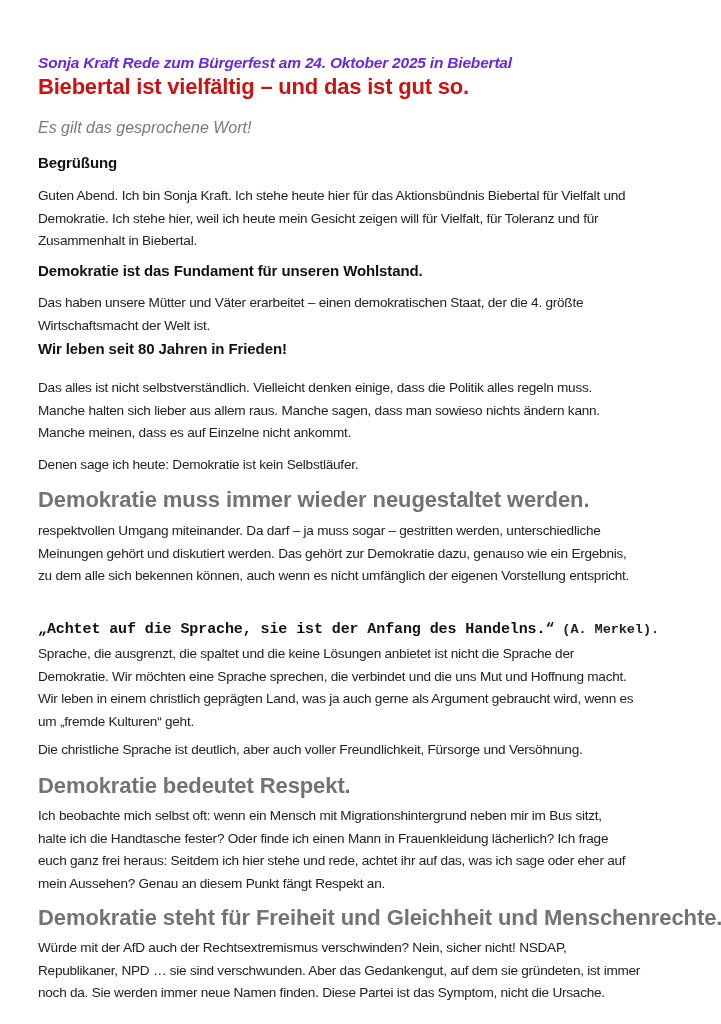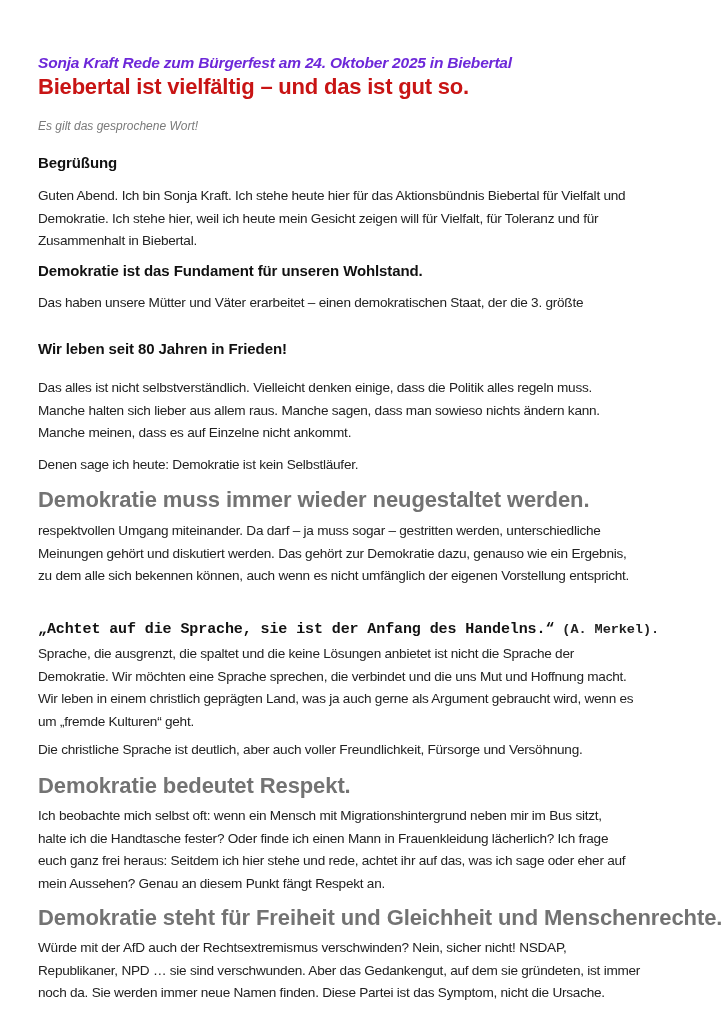--- a/index.html
+++ b/index.html
@@ -21,21 +21,21 @@
       white-space: nowrap;
       margin-top: 23px;
     }
     .main-heading {
       position: absolute; left: 38px; top: 74px;
       font-size: 22px; font-weight: bold; color: #c81414;
       letter-spacing: -0.2px; white-space: nowrap;
     }
     .subtitle {
       position: absolute; left: 38px; top: 119px;
-      font-size: 12px; font-style: italic; color: #7a7a7a;
+      font-size: 16px; font-style: italic; color: #7a7a7a;
       white-space: nowrap;
     }
     .h3 {
       position: absolute; left: 38px;
       font-size: 15px; font-weight: bold; color: #111;
       white-space: nowrap; letter-spacing: -0.1px;
     }
     .h2 {
       position: absolute; left: 38px;
       font-size: 22px; font-weight: bold; color: #737373;
@@ -61,21 +61,22 @@
 
   <div class="h3" style="top:154px;">Begrüßung</div>
   <div class="p" style="top:185px;">
     <span class="line">Guten Abend. Ich bin Sonja Kraft. Ich stehe heute hier für das Aktionsbündnis Biebertal für Vielfalt und</span>
     <span class="line">Demokratie. Ich stehe hier, weil ich heute mein Gesicht zeigen will für Vielfalt, für Toleranz und für</span>
     <span class="line">Zusammenhalt in Biebertal.</span>
   </div>
 
   <div class="h3" style="top:262px;">Demokratie ist das Fundament für unseren Wohlstand.</div>
   <div class="p" style="top:292px;">
-    <span class="line">Das haben unsere Mütter und Väter erarbeitet – einen demokratischen Staat, der die 3. größte</span>
+    <span class="line">Das haben unsere Mütter und Väter erarbeitet – einen demokratischen Staat, der die 4. größte</span>
+    <span class="line">Wirtschaftsmacht der Welt ist.</span>
   </div>
 
   <div class="h3" style="top:340px;">Wir leben seit 80 Jahren in Frieden!</div>
   <div class="p" style="top:377px;">
     <span class="line">Das alles ist nicht selbstverständlich. Vielleicht denken einige, dass die Politik alles regeln muss.</span>
     <span class="line">Manche halten sich lieber aus allem raus. Manche sagen, dass man sowieso nichts ändern kann.</span>
     <span class="line">Manche meinen, dass es auf Einzelne nicht ankommt.</span>
   </div>
   <div class="p" style="top:454px;">
     <span class="line">Denen sage ich heute: Demokratie ist kein Selbstläufer.</span>

